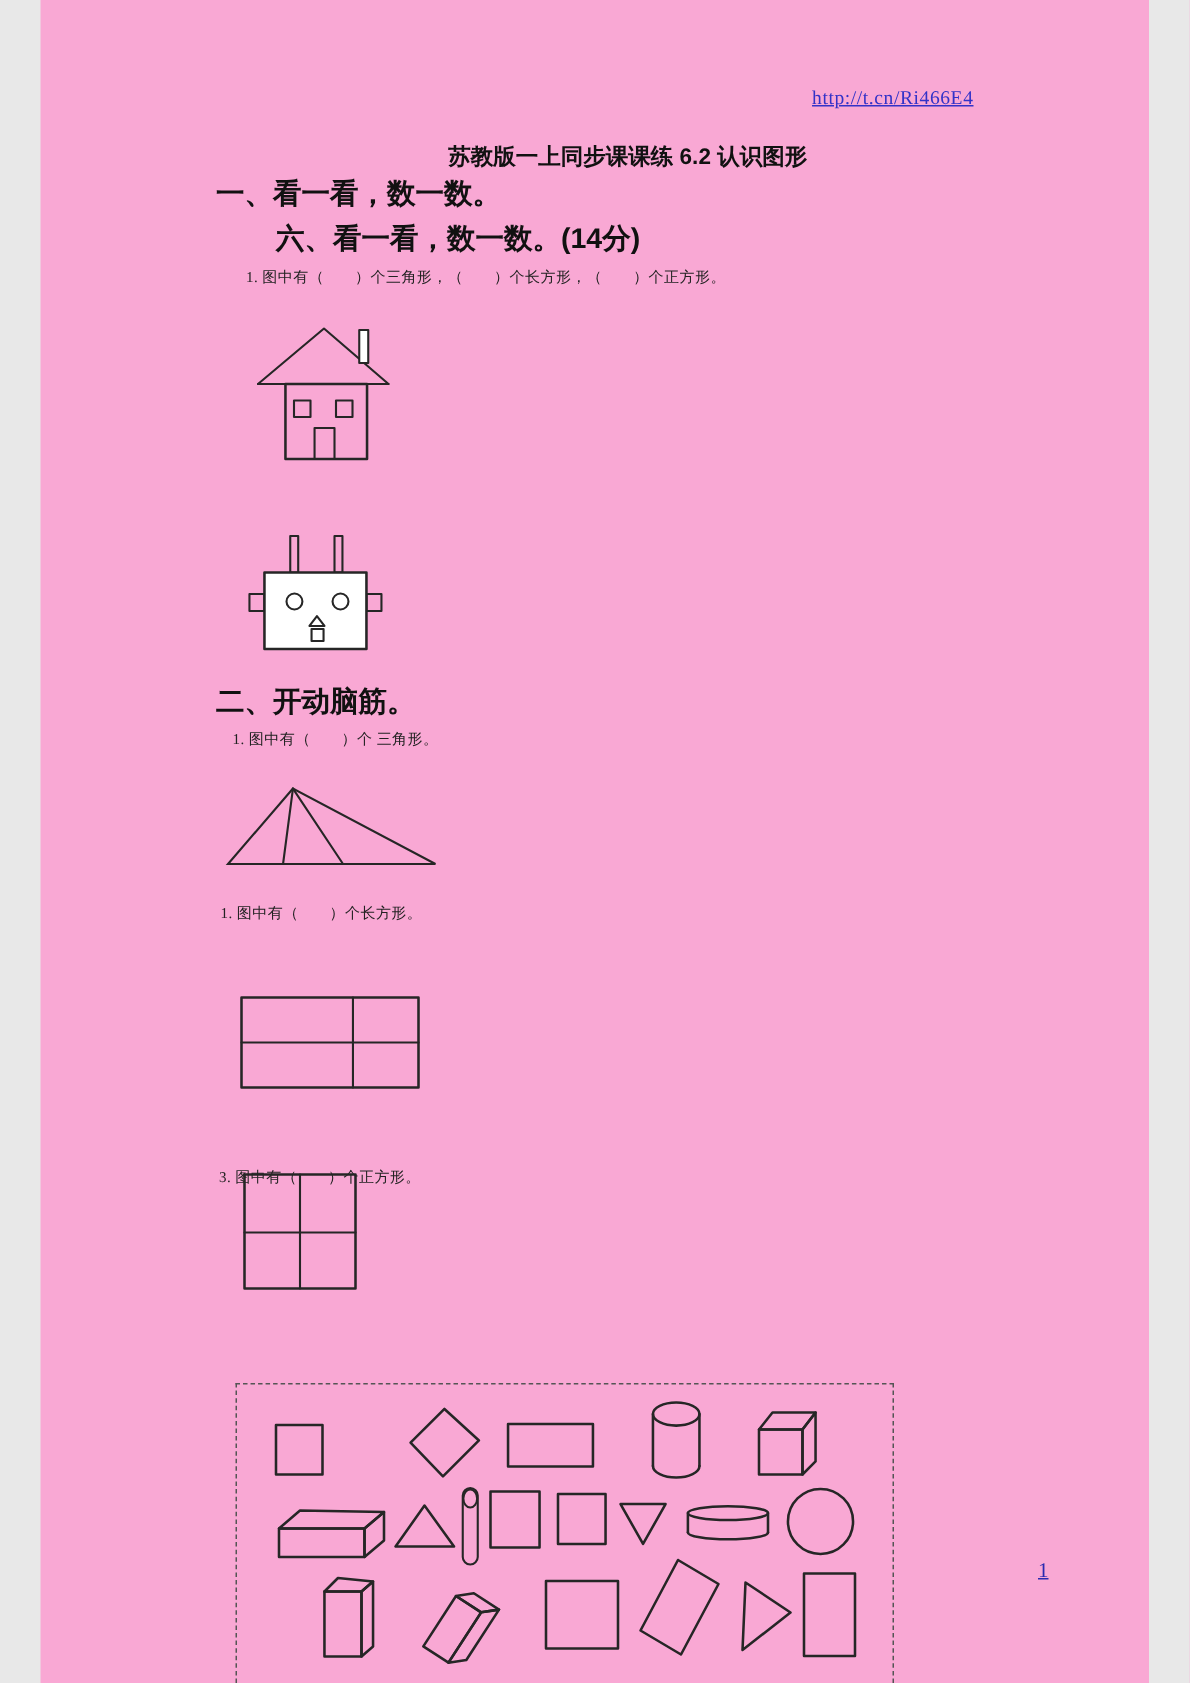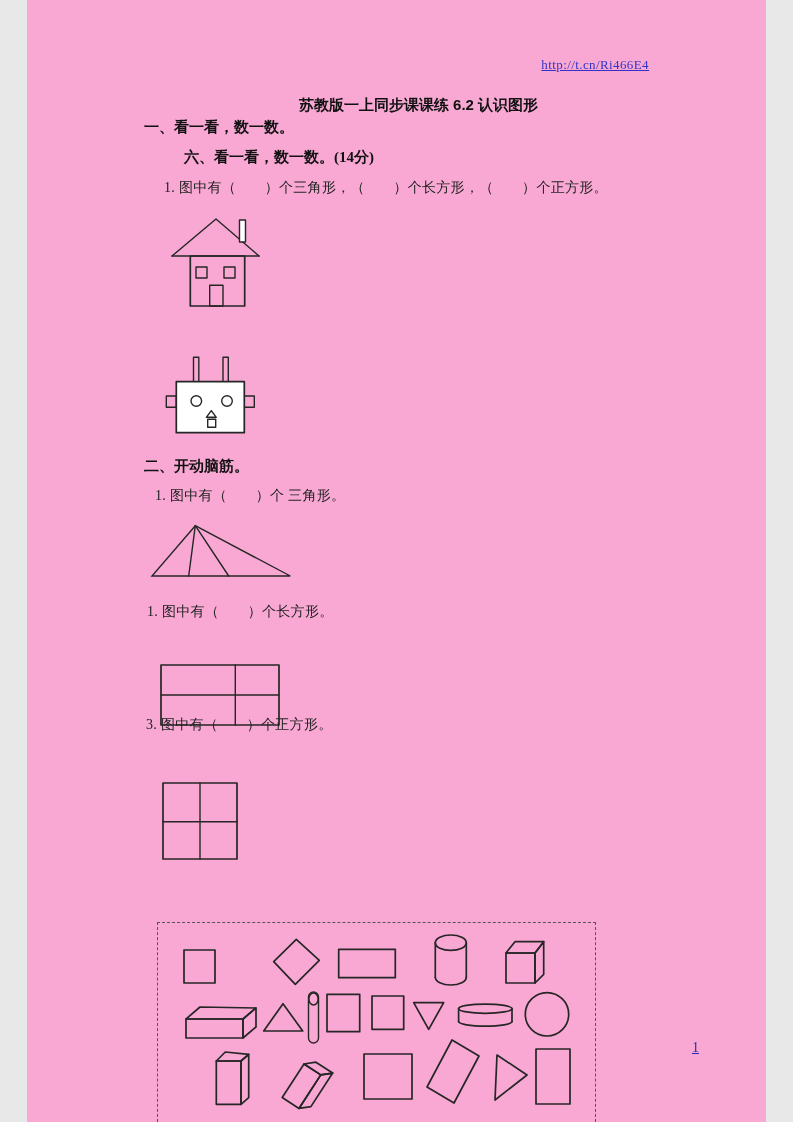--- a/index.html
+++ b/index.html
@@ -2,22 +2,22 @@
 <html><head>
 <meta charset="utf-8">
 <style>
   html,body{margin:0;padding:0;background:#e8e8e8;}
   .page{
     position:relative;width:739px;height:1122px;background:#f9a8d4;
     margin:0 auto;overflow:hidden;color:#1c1c1c;
     font-family:"Liberation Serif",serif;
   }
   .abs{position:absolute;line-height:1.15;white-space:nowrap;}
-  .heading{font-family:Liberation Serif, serif;font-weight:bold;font-size:15px;color:#111;}
-  .q{font-size:14px;color:#222;letter-spacing:.3px;}
+  .heading{font-family:Liberation Sans, sans-serif;font-weight:bold;font-size:19px;color:#111;}
+  .q{font-size:10px;color:#222;letter-spacing:.3px;}
   .title{font-family:"Liberation Sans",sans-serif;font-weight:bold;font-size:15px;
     left:0;right:0;text-align:center;color:#111;padding-left:44px;}
   a.link{color:#3232c8;text-decoration:underline;font-size:13px;letter-spacing:.4px;
     font-family:"Liberation Serif",serif;}
   .pageno{font-size:14px;color:#2a2ab0;text-decoration:underline;}
   svg.fig{position:absolute;overflow:visible;}
   svg.fig *{vector-effect:non-scaling-stroke;}
   .shape{fill:none;stroke:#262626;stroke-width:1.7;stroke-linejoin:round;stroke-linecap:round;}
   .thin{stroke-width:1.4;}
   .whitefill{fill:#ffffff;}
@@ -75,21 +75,21 @@
   </svg>
 
   <div class="abs q" style="left:120px;top:604px;">1. 图中有（　　）个长方形。</div>
 
   <svg class="fig" style="left:133px;top:664px;" width="120" height="62" viewBox="0 0 120 62">
     <rect class="shape" x="1" y="1" width="118" height="60"></rect>
     <line class="shape thin" x1="1" y1="31" x2="119" y2="31"></line>
     <line class="shape thin" x1="75.3" y1="1" x2="75.3" y2="61"></line>
   </svg>
 
-  <div class="abs q" style="left:119px;top:717px;">3. 图中有（　　）个正方形。</div>
+  <div class="abs q" style="left:119px;top:780px;">3. 图中有（　　）个正方形。</div>
 
   <svg class="fig" style="left:135px;top:782px;" width="76" height="78" viewBox="0 0 76 78">
     <rect class="shape" x="1" y="1" width="74" height="76"></rect>
     <line class="shape thin" x1="38" y1="1" x2="38" y2="77"></line>
     <line class="shape thin" x1="1" y1="39.7" x2="75" y2="39.7"></line>
   </svg>
 
 
   <div class="shapes-box">
     <svg class="fig" style="left:0;top:0;" width="437" height="198" viewBox="0 0 437 198">

